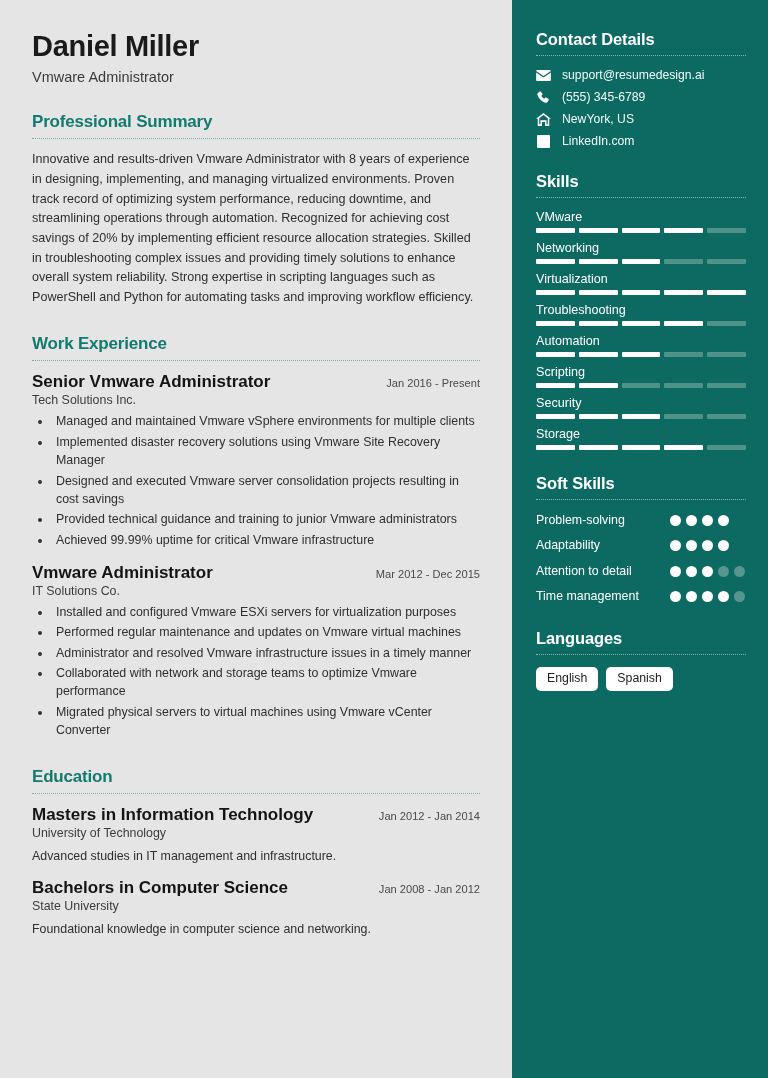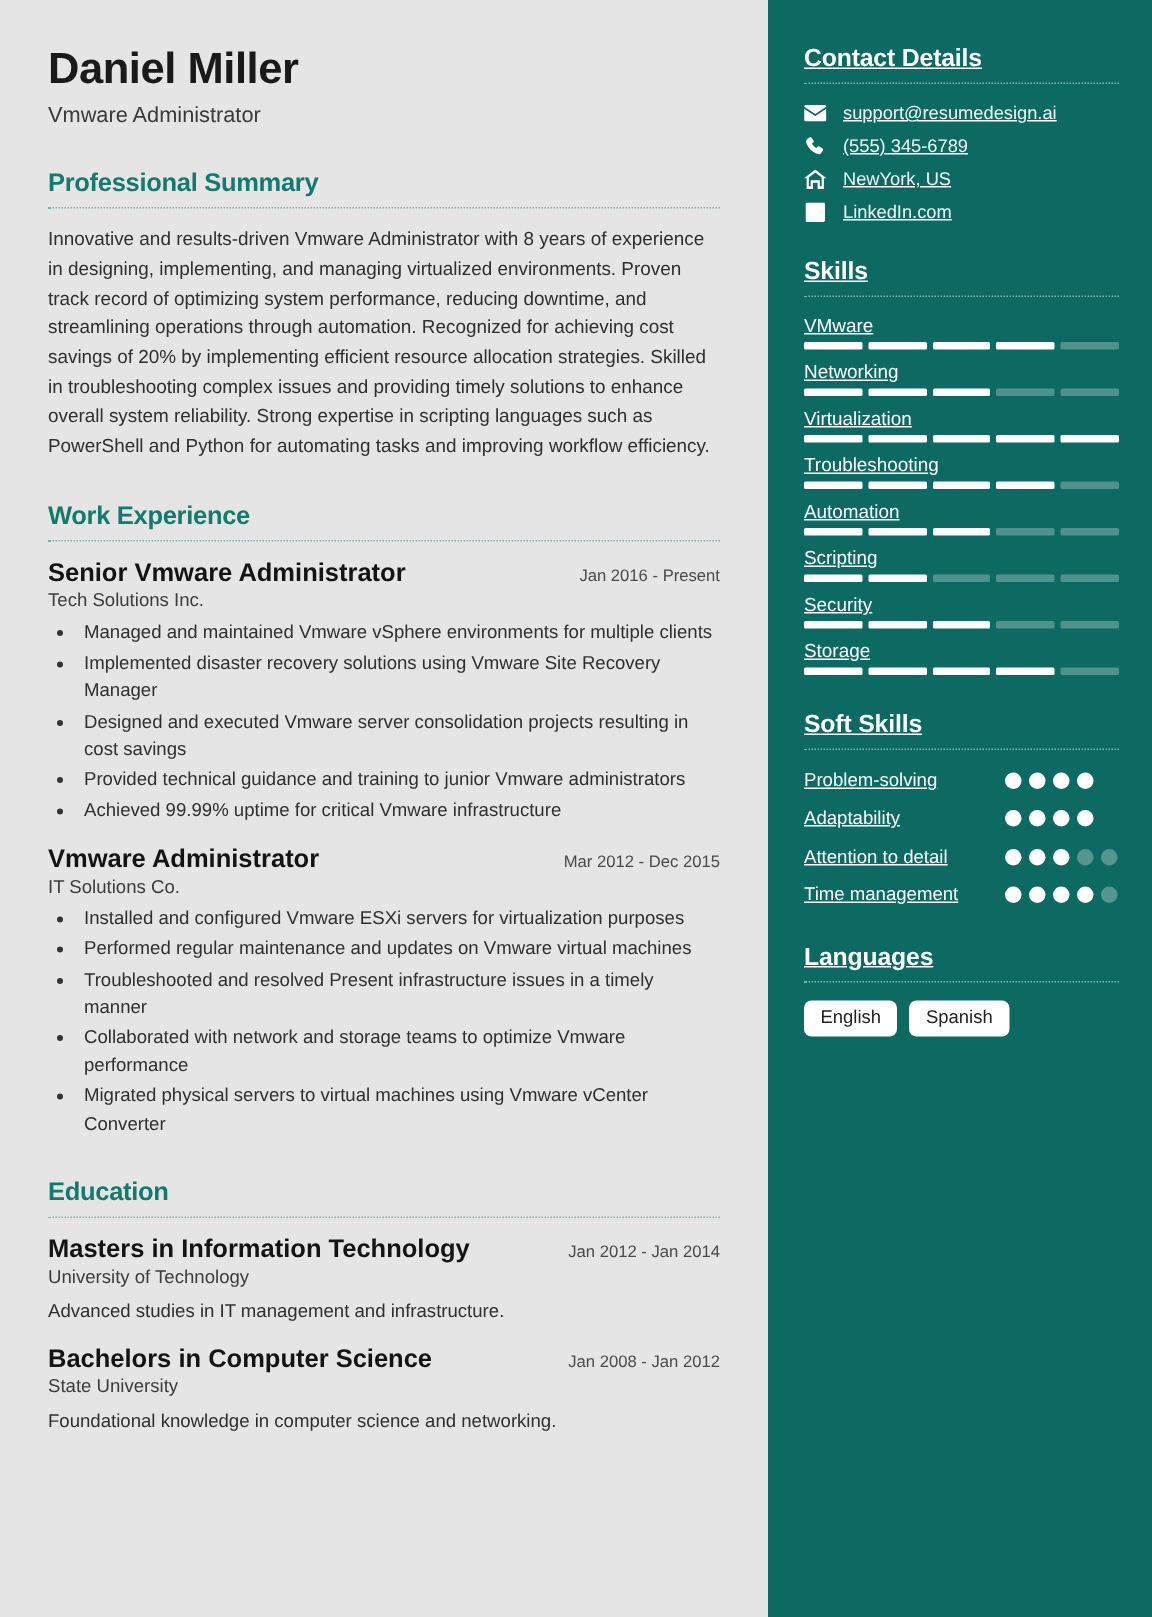--- a/index.html
+++ b/index.html
@@ -49,21 +49,21 @@
   
   .sidebar {
     width:256px; background:#0d6a63; color:#ffffff;
     padding:30px 22px 0 24px;
   }
   .side-title {
     font-size:16.5px; font-weight:bold; color:#fff;
     letter-spacing:-0.1px; margin-bottom:6px;
   }
   .side-dotted { border-top:1.6px dotted #7fb8b2; height:0; margin-bottom:12px; }
-  .side-section { margin-top:24px;text-decoration:underline; }
+  .side-section { margin-top:24px; }
   .side-section:first-child { margin-top:0; }
 
   .contact-row { display:flex; align-items:center; gap:11px; margin-bottom:8px; }
   .contact-icon { width:15px; display:flex; justify-content:center; flex:0 0 15px; }
   .contact-icon svg { display:block; fill:#ffffff; }
   .contact-text { font-size:12.2px; color:#f2fbfa; }
 
   .skill-block { margin-bottom:8px; }
   .skill-label { font-size:12.6px; color:#ffffff; margin-bottom:4px; }
   .bar { display:flex; gap:4px; }
@@ -125,21 +125,21 @@
           </div>
           <div class="entry">
             <div class="entry-head">
        <div class="entry-role">Vmware Administrator</div>
        <div class="entry-date">Mar 2012 - Dec 2015</div>
      </div>
      <div class="entry-org">IT Solutions Co.</div>
      <ul class="bullets">
               <li>Installed and configured Vmware ESXi servers for virtualization purposes</li>
               <li>Performed regular maintenance and updates on Vmware virtual machines</li>
-              <li>Troubleshooted and resolved Present infrastructure issues in a timely manner</li>
+              <li>Administrator and resolved Vmware infrastructure issues in a timely manner</li>
               <li>Collaborated with network and storage teams to optimize Vmware performance</li>
               <li>Migrated physical servers to virtual machines using Vmware vCenter Converter</li>
             </ul>
           </div>
         </div>
     </div>
 
     <div class="section">
       <div class="section-title">Education</div>
       <div class="dotted"></div>

